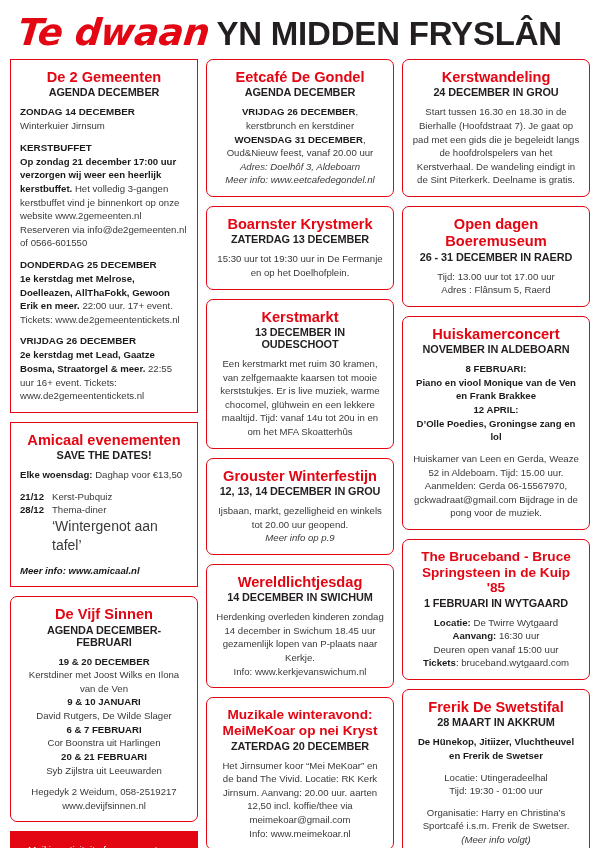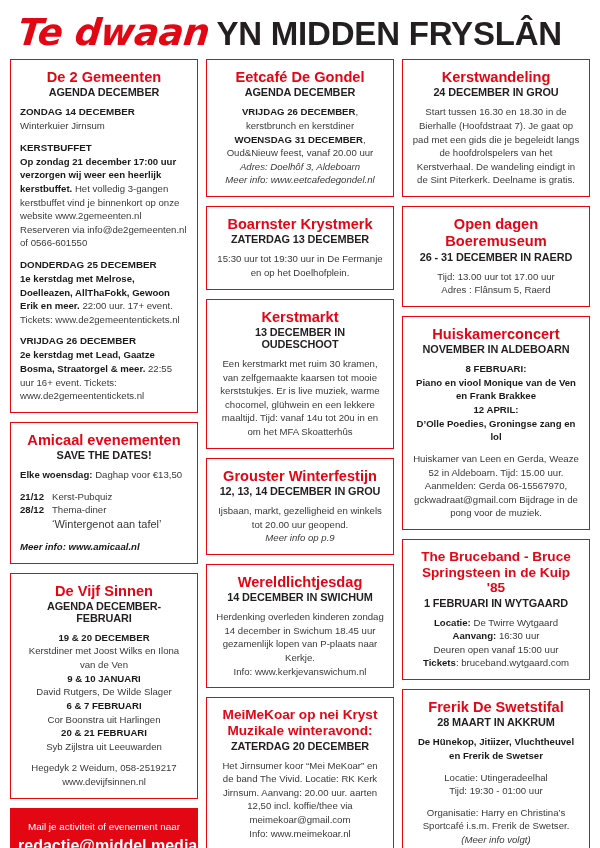--- a/index.html
+++ b/index.html
@@ -38,21 +38,21 @@
   
   .cols { display:flex; gap:8px; align-items:flex-start; }
   .col { width:188px; display:flex; flex-direction:column; gap:9px; }
 
   
   .box {
     border:1.6px solid #E30613;
     background:#fff;
     padding:8px 9px 9px 9px;
   }
-  .box.center { text-align:center; }
+  .box.center { text-align:center;border-radius:7px; }
   .box.left { text-align:left; }
 
   .bx-title {
     color:#E30613;
     font-weight:bold;
     font-size:14.6px;
     line-height:1.12;
     text-align:center;
     margin:1px 0 0 0;
   }
@@ -77,21 +77,21 @@
   .i { font-style:italic; }
   .bi { font-weight:bold; font-style:italic; color:#1a1a1a; }
 
   
   .ag-head { font-weight:bold; font-size:9.8px; color:#1a1a1a; }
   .ag-line { font-size:9.6px; color:#3a3a3a; }
 
   
   .am-row { display:flex; gap:6px; font-size:9.6px; line-height:1.4; }
   .am-row .d { font-weight:bold; color:#1a1a1a; min-width:26px; }
-  .am-indent { padding-left:32px; font-size:11px; line-height:1.4; color:#3a3a3a; }
+  .am-indent { padding-left:32px; font-size:14px; line-height:1.4; color:#3a3a3a; }
 
   
   .mail-cta {
     background:#E30613;
     color:#ffffff;
     text-align:center;
     padding:12px 8px 13px 8px;
     font-size:9.9px;
     line-height:1.45;
   }
@@ -213,22 +213,22 @@
       <div class="box center">
         <div class="bx-title">Wereldlichtjesdag</div>
         <div class="bx-sub">14 DECEMBER IN SWICHUM</div>
         <div class="bx-body">
           <p>Herdenking overleden kinderen zondag 14 december in Swichum 18.45 uur gezamenlijk lopen van P-plaats naar Kerkje.</p>
           <p>Info: www.kerkjevanswichum.nl</p>
         </div>
       </div>
 
       <div class="box center">
+        <div class="bx-title two">Muzikale winteravond:</div>
         <div class="bx-title two">MeiMeKoar op nei Kryst</div>
-        <div class="bx-title two">Muzikale winteravond:</div>
         <div class="bx-sub">ZATERDAG 20 DECEMBER</div>
         <div class="bx-body">
           <p>Het Jirnsumer koor “Mei MeKoar” en de band The Vivid. Locatie: RK Kerk Jirnsum. Aanvang: 20.00 uur. aarten 12,50 incl. koffie/thee via meimekoar@gmail.com</p>
           <p>Info: www.meimekoar.nl</p>
         </div>
       </div>
 
     </div>
 
     <div class="col">

